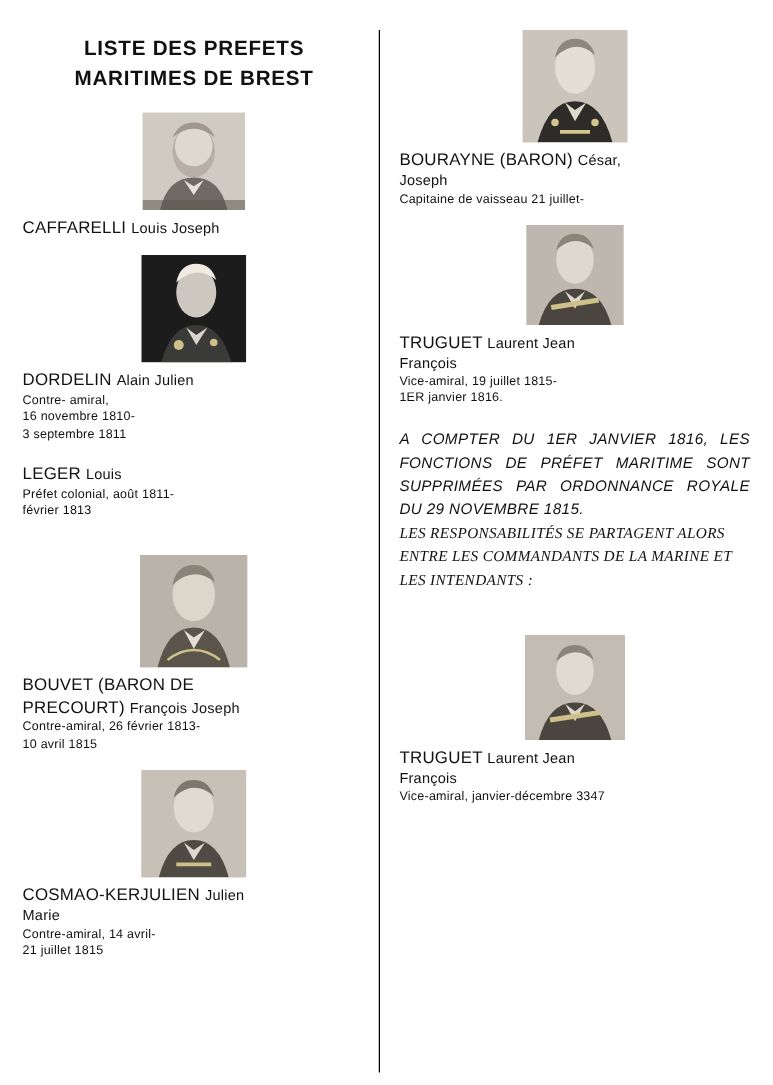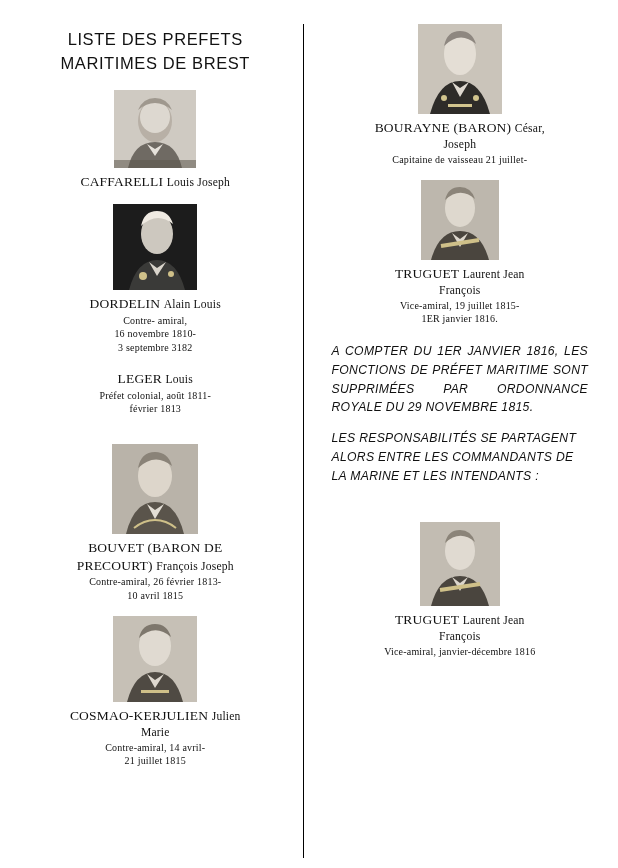--- a/index.html
+++ b/index.html
@@ -48,26 +48,25 @@
   .doc-title {
     text-align: center;
     font-size: 16.5px;
     letter-spacing: 0.6px;
     line-height: 1.45;
     margin: 4px 0 14px 0;
     color: #111;
   }
   .doc-title .l {
     display: block;
+    font-weight: bold;
   }
 
   .entry {
     margin-bottom: 14px;
-    text-align: center;
-    font-family: Liberation Serif, serif;
   }
   .entry.no-portrait {
     margin-top: 16px;
     margin-bottom: 28px;
   }
 
   
   .portrait {
     margin: 0 auto 5px auto;
     position: relative;
@@ -101,25 +100,26 @@
   .note {
     margin: 16px 0 10px 0;
     font-style: italic;
     font-size: 12.2px;
     line-height: 1.55;
     letter-spacing: 0.3px;
     text-align: justify;
     color: #111;
   }
   .note p {
-    margin: 12px;
+    margin: 0;
     text-align: justify;
   }
   .note p.last {
     text-align: left;
+    font-family: Liberation Serif, serif;
   }
 
   .spacer-24 { height: 24px; }
 </style>
 </head>
 <body>
 
 <div class="page">
   <div class="columns">
 
@@ -155,26 +155,26 @@
             <ellipse cx="44" cy="30" rx="16" ry="20" fill="#cdc8bf"></ellipse>
             <path d="M28 22 q16 -15 32 -2 q-4 -13 -16 -13 q-13 0 -16 15z" fill="#efeae2"></path>
             <path d="M16 86 q8 -30 28 -30 q20 0 28 30z" fill="#3a3a38"></path>
             <path d="M36 58 l8 14 l9 -14 l-9 6z" fill="#d9d4cb"></path>
             <circle cx="30" cy="72" r="4" fill="#cfc089"></circle>
             <circle cx="58" cy="70" r="3" fill="#cfc089"></circle>
           </svg>
         </div>
         <div class="name">
           <span>DORDELIN</span>
-          <span class="sc">Alain Louis</span>
+          <span class="sc">Alain Julien</span>
         </div>
         <div class="rank">
           <div>Contre- amiral,</div>
           <div>16 novembre 1810-</div>
-          <div>3 septembre 3182</div>
+          <div>3 septembre 1811</div>
         </div>
       </div>
 
       <div class="entry no-portrait">
         <div class="name">
           <span>LEGER</span>
           <span class="sc">Louis</span>
         </div>
         <div class="rank">
           <div>Préfet colonial, août 1811-</div>
@@ -294,20 +294,20 @@
             <path d="M32 55 l8 14 l8 -14 l-8 6z" fill="#dcd6cc"></path>
             <path d="M20 68 l40 -6" stroke="#cfc089" stroke-width="4" fill="none"></path>
           </svg>
         </div>
         <div class="name">
           <span>TRUGUET</span>
           <span class="sc">Laurent Jean</span>
           <div class="sc">François</div>
         </div>
         <div class="rank">
-          <div>Vice-amiral, janvier-décembre 1816</div>
+          <div>Vice-amiral, janvier-décembre 3347</div>
         </div>
       </div>
 
     </div>
 
   </div>
 </div>
 
 </body></html>

